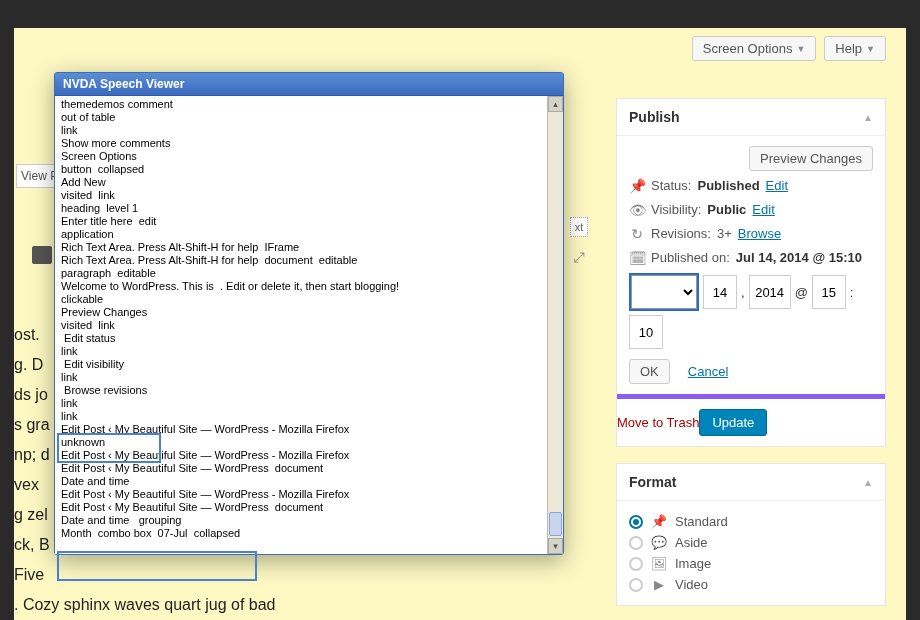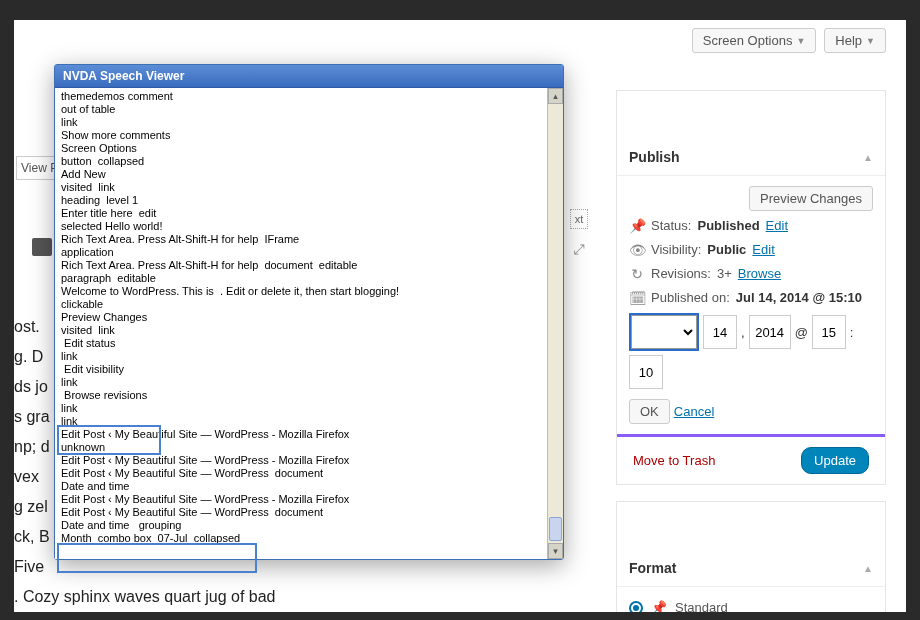--- a/index.html
+++ b/index.html
@@ -1,50 +1,50 @@
 <!DOCTYPE html>
 <html><head>
 <meta charset="utf-8">
 <style>
   * { box-sizing: border-box; margin: 0; padding: 0; }
   body { background: #2a2a2a; font-family: "Helvetica Neue", Arial, sans-serif; font-size: 13px; color: #333; width: 920px; height: 620px; overflow: hidden; }
-  .frame { position: absolute; left: 14px; top: 20px; width: 892px; height: 592px; background: #ffffff; overflow: hidden; }
+  .frame { position: absolute; left: 14px; top: 28px; width: 892px; height: 592px; background: #fef9c3; overflow: hidden; }
 
   
   .topbar { position: absolute; top: 8px; right: 20px; display: flex; gap: 8px; }
   .btn { background: #f7f7f7; border: 1px solid #ccc; color: #555; padding: 4px 10px; font-size: 13px; border-radius: 3px; cursor: pointer; display: inline-flex; align-items: center; gap: 4px; }
   .btn .tri { font-size: 9px; color: #888; }
 
   
   .leftcut { position: absolute; left: 0; top: 130px; width: 50px; color: #222; font-family: Liberation Sans, sans-serif; font-size: 16px; line-height: 30px; }
   .leftcut div { white-space: nowrap; }
 
   
   .sidebar { position: absolute; right: 20px; top: 70px; width: 270px; display: flex; flex-direction: column; gap: 16px; }
   .box { background: #fff; border: 1px solid #e5e5e5; }
-  .box .hd { display: flex; justify-content: space-between; align-items: center; padding: 10px 12px; border-bottom: 1px solid #eee; cursor: pointer; margin-top: 48px; }
+  .box .hd { display: flex; justify-content: space-between; align-items: center; padding: 10px 12px; border-bottom: 1px solid #eee; cursor: pointer; }
   .box .hd h3 { font-size: 14px; font-weight: 700; }
   .box .hd .chev { font-size: 10px; color: #aaa; }
   .box .bd { padding: 10px 12px; }
   .row { display: flex; align-items: center; gap: 6px; margin: 6px 0; font-size: 13px; color: #555; line-height: 18px; }
   .row .ico { width: 16px; text-align: center; color: #888; font-size: 14px; flex-shrink: 0; }
   .row a { color: #0073aa; text-decoration: underline; cursor: pointer; }
   .row strong { color: #333; }
   .preview-right { text-align: right; margin-bottom: 6px; }
   .datetime-controls { margin-top: 6px; display: flex; align-items: center; gap: 4px; flex-wrap: wrap; }
   .datetime-controls select, .datetime-controls input {
     border: 1px solid #ccc; padding: 16px 4px; font-size: 13px; height: 24px; background: #fff;
   }
   .datetime-controls input { width: 34px; text-align: center; }
   .sel-wrap { border: 2px solid #2a6cc9; display: inline-flex; }
   .sel-wrap select { border: 1px solid #999; }
-  .okcancel { margin-top: 10px; display: flex; align-items: center; gap: 4px; }
-  .box .ft { border-top: 3px solid #8b5cf6; padding: 10px 16px; display: flex; justify-content: space-between; align-items: center; }
+  .okcancel { margin-top: 10px; display: flex; align-items: center; gap: 18px; }
+  .box .ft { border-top: 5px solid #8b5cf6; padding: 10px 0; display: flex; justify-content: flex-start; align-items: center; }
   .trash { color: #a00; font-size: 13px; cursor: pointer; }
-  .btn-primary { background: #0085ba; border: 1px solid #006799; color: #fff; padding: 5px 12px; border-radius: 10px; font-size: 13px; cursor: pointer; }
+  .btn-primary { background: #0085ba; border: 1px solid #006799; color: #fff; padding: 5px 12px; border-radius: 3px; font-size: 13px; cursor: pointer; }
   .fmt-item { display: flex; align-items: center; gap: 8px; padding: 3px 0; color: #555; }
   .fmt-item .radio { width: 14px; height: 14px; border: 2px solid #ccc; border-radius: 50%; display: inline-block; position: relative; }
   .fmt-item.sel .radio { border-color: #0073aa; }
   .fmt-item.sel .radio::after { content: ""; position: absolute; inset: 2px; background: #0073aa; border-radius: 50%; }
   .fmt-item .fi { width: 16px; text-align: center; color: #888; }
 
   
   .nvda { position: absolute; left: 40px; top: 44px; width: 510px; border: 1px solid #3c6fb3; border-radius: 3px; box-shadow: 0 6px 24px rgba(0,0,0,0.35); background: #fff; }
   .nvda .titlebar { background: linear-gradient(#5b8dd6, #3a6bbf); color: #fff; font-size: 12px; font-weight: 700; padding: 4px 8px; border-bottom: 1px solid #2e5aa8; }
   .nvda .content { position: relative; padding: 2px 0 14px 6px; max-height: 490px; overflow: hidden; background: #fff; font-family: Tahoma, Arial, sans-serif; font-size: 11px; line-height: 13px; color: #000; }
@@ -191,23 +191,22 @@
       <div class="ln">themedemos comment</div>
         <div class="ln">out of table</div>
         <div class="ln">link</div>
         <div class="ln">Show more comments</div>
         <div class="ln">Screen Options</div>
         <div class="ln">button  collapsed</div>
         <div class="ln">Add New</div>
         <div class="ln">visited  link</div>
         <div class="ln">heading  level 1</div>
         <div class="ln">Enter title here  edit</div>
-        <div class="ln">selected Hello world!</div>
+        <div class="ln">application</div>
         <div class="ln">Rich Text Area. Press Alt-Shift-H for help  IFrame</div>
-        <div class="ln">application</div>
         <div class="ln">Rich Text Area. Press Alt-Shift-H for help  document  editable</div>
         <div class="ln"></div>
         <div class="ln">paragraph  editable</div>
         <div class="ln">Welcome to WordPress. This is  . Edit or delete it, then start blogging!</div>
         <div class="ln">clickable</div>
         <div class="ln">Preview Changes</div>
         <div class="ln">visited  link</div>
         <div class="ln"> Edit status</div>
         <div class="ln">link</div>
         <div class="ln"> Edit visibility</div>

